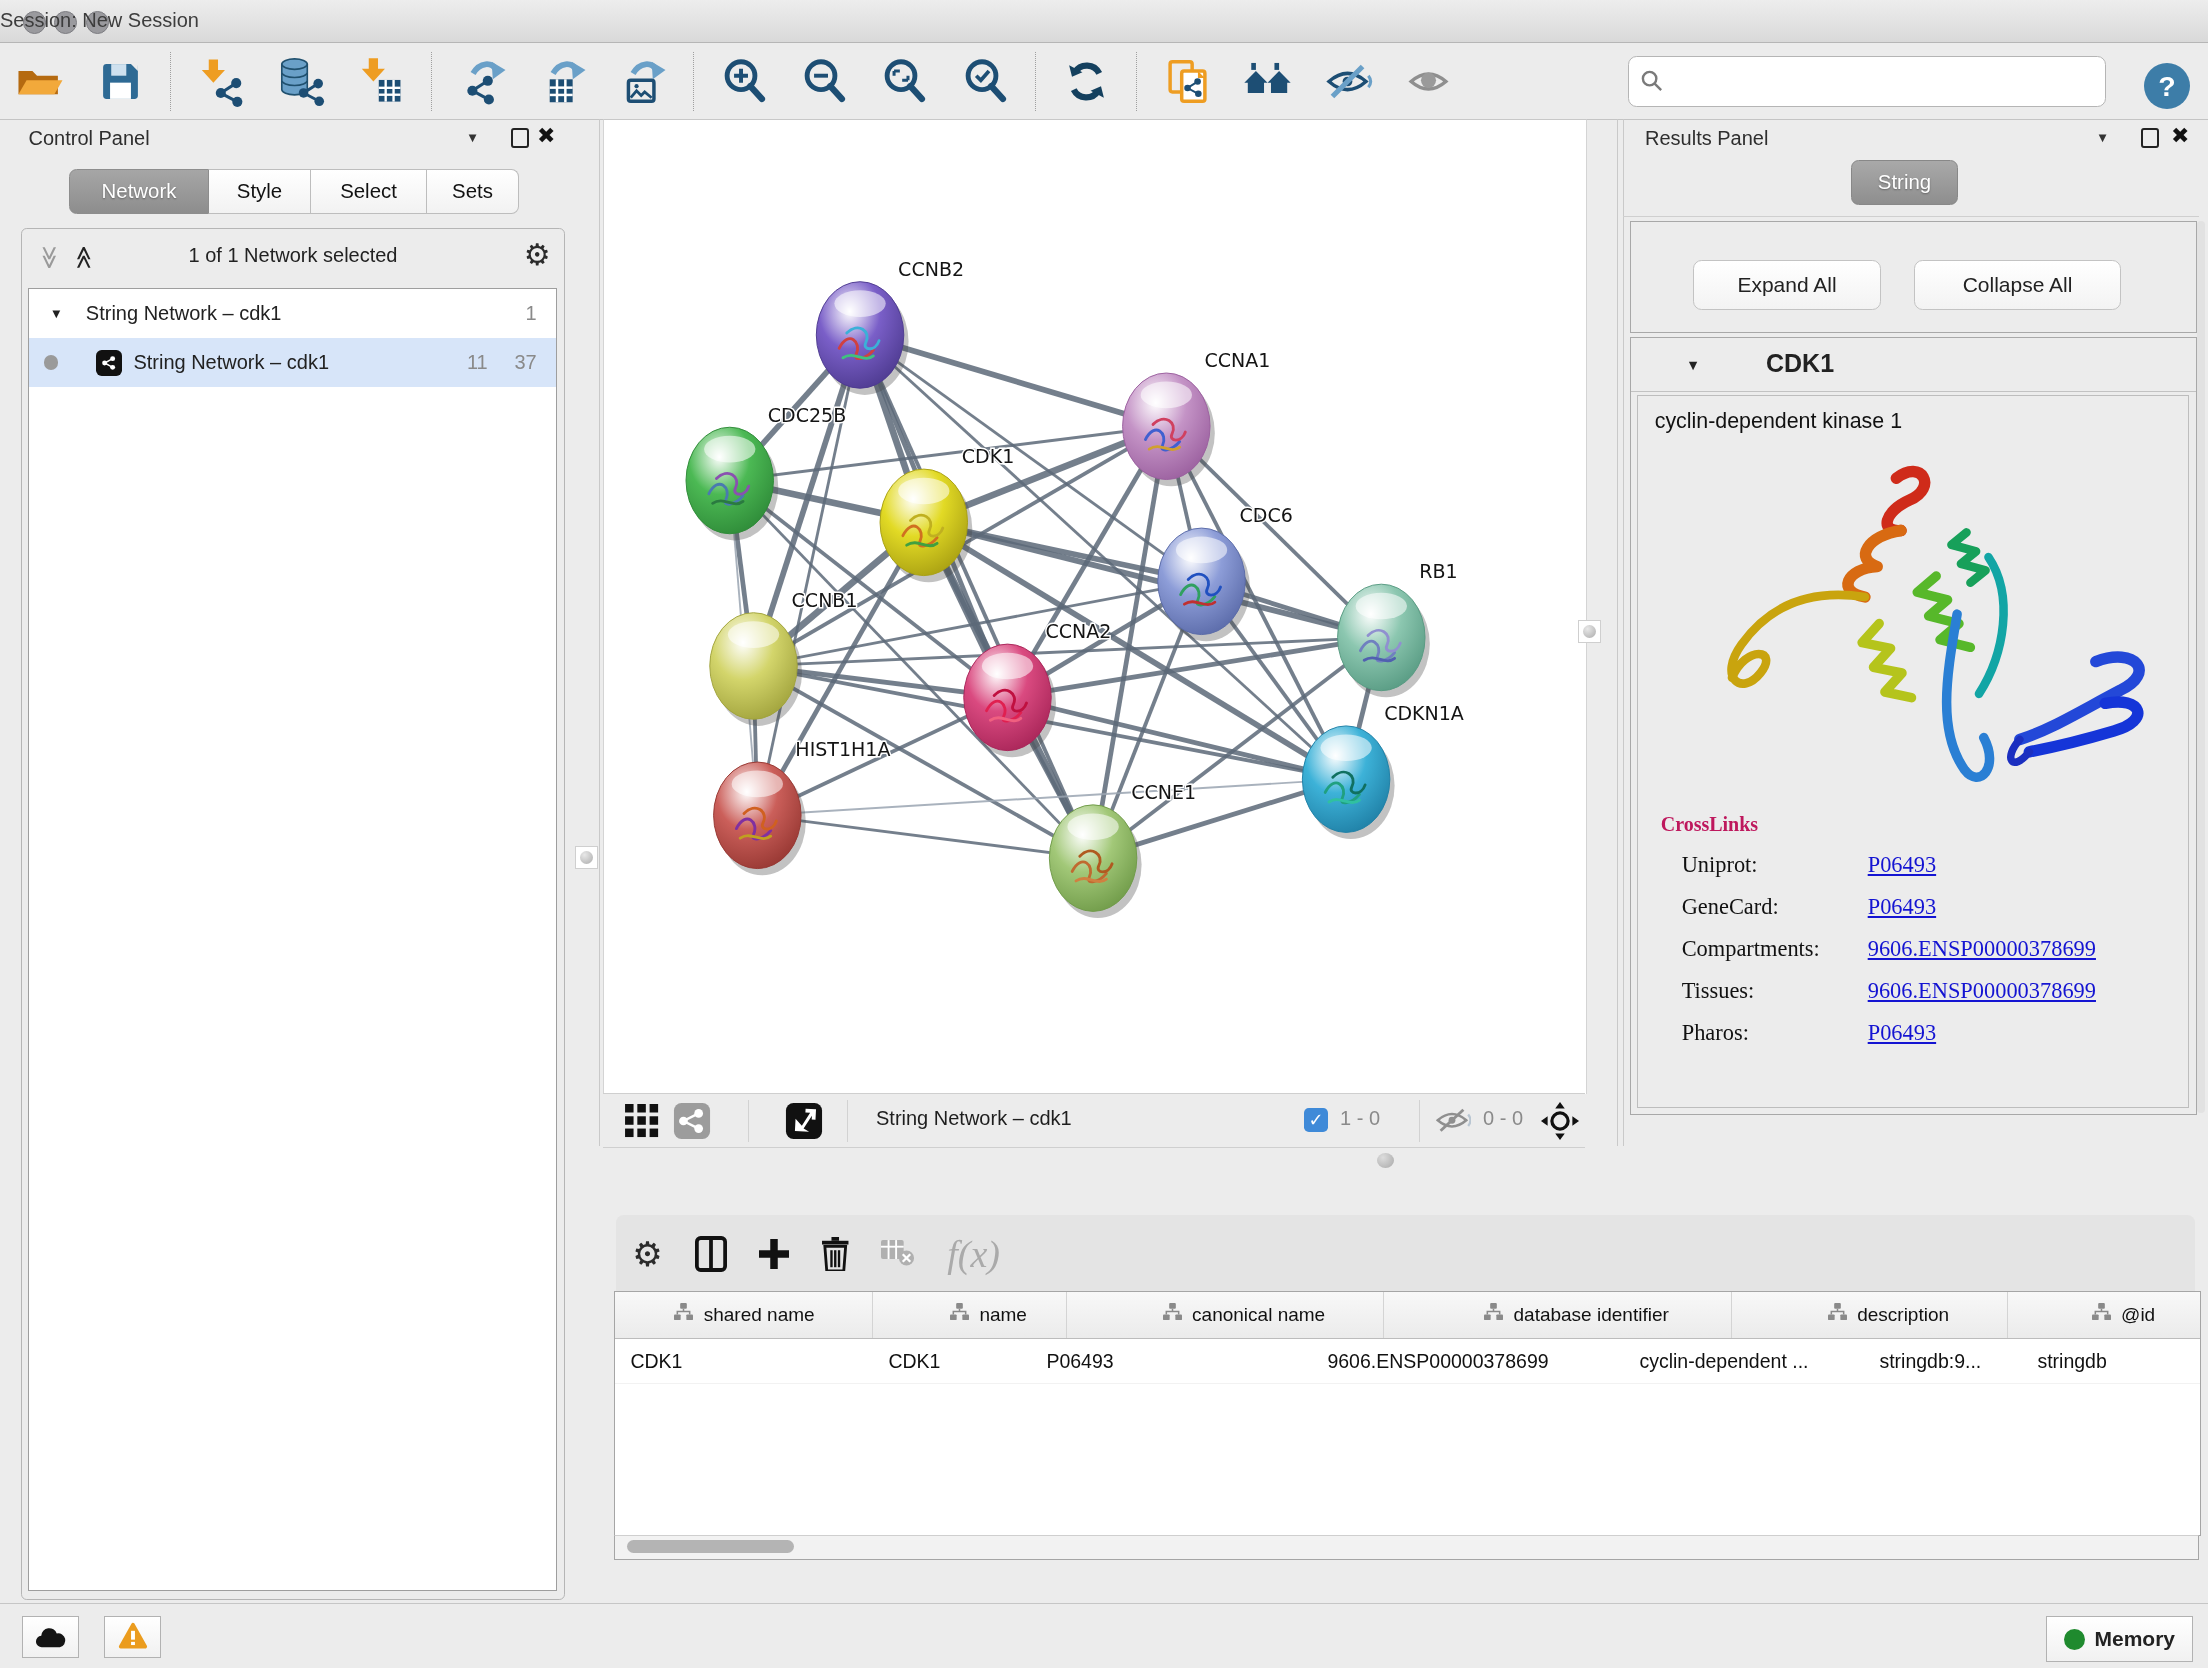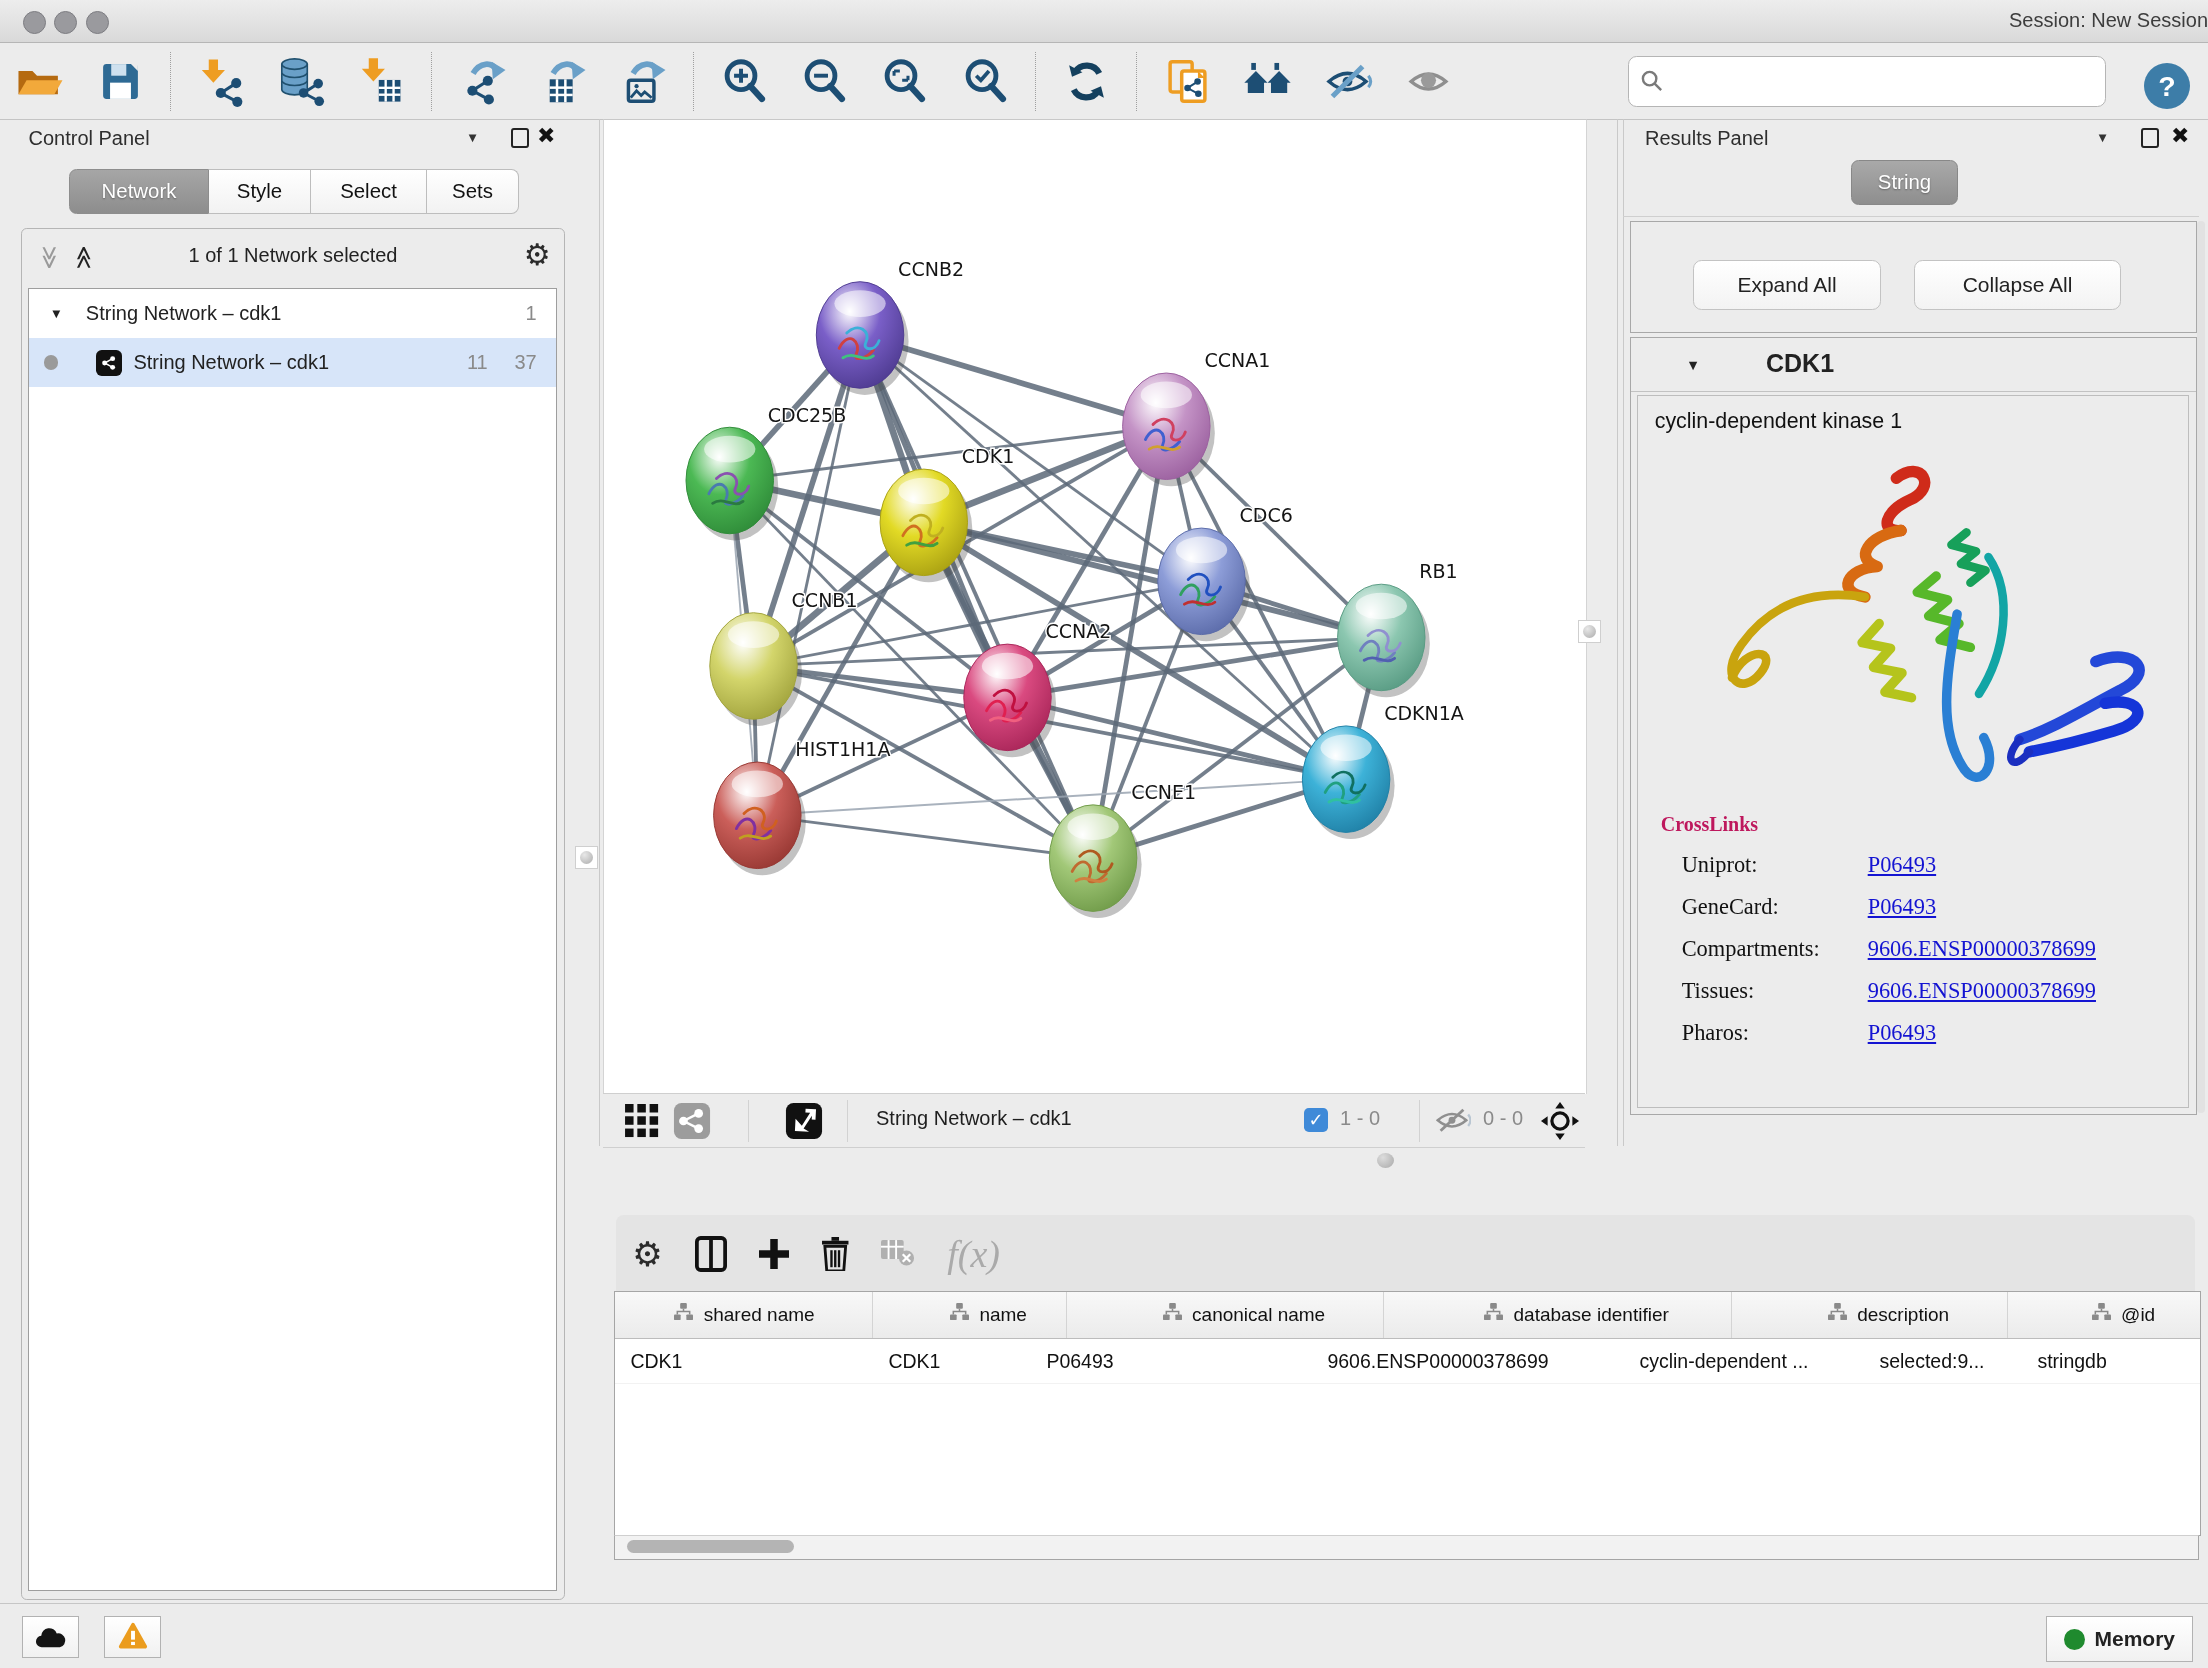--- a/index.html
+++ b/index.html
@@ -3,21 +3,21 @@
 <meta charset="utf-8">
 <style>
   html,body{margin:0;padding:0;background:#ececec;}
   #app{position:relative;width:2208px;height:1668px;background:#ececec;
        font-family:"Liberation Sans",sans-serif;overflow:hidden;color:#222;}
   
   #titlebar{position:absolute;left:0;top:0;width:2208px;height:42px;
     background:linear-gradient(#ededed,#d9d9d9);border-bottom:1px solid #b6b6b6;}
   .tlight{position:absolute;top:10.5px;width:21px;height:21px;border-radius:50%;
     background:#9a9a9e;border:1px solid #7d7d82;}
-  #wtitle{position:absolute;left:0;right:0;top:8.6px;text-align:right;font-size:20px;color:#3d3d3d;}
+  #wtitle{position:absolute;left:0;right:0;top:8.6px;text-align:left;font-size:20px;color:#3d3d3d;}
   
   #toolbar{position:absolute;left:0;top:43px;width:2208px;height:76px;background:#ececec;
     border-bottom:1px solid #c4c4c4;display:flex;align-items:center;}
   .tbtn{width:63px;height:63px;margin:0 8.6px;display:flex;align-items:center;justify-content:center;}
   .tsep{width:1px;height:59px;margin:0 9.5px;border-left:1.9px dotted #9f9f9f;}
   #searchwrap{position:absolute;left:1628px;top:13.3px;width:476px;height:49px;background:#fff;
     border:1px solid #b5b5b5;border-radius:8.6px;display:flex;align-items:center;}
   #searchwrap svg{margin:0 7.6px 0 11.4px;}
   #search-input{border:none;outline:none;flex:1;font-size:21px;height:38px;background:transparent;
     font-family:"Liberation Sans",sans-serif;}
@@ -822,21 +822,21 @@
             <span>namespace</span>
           </div>
         </div>
       <div id="tbody">
           <div class="tr">
             <div class="td" style="width:258px">CDK1</div>
             <div class="td" style="width:158px">CDK1</div>
             <div class="td" style="width:281px">P06493</div>
             <div class="td" style="width:312px">9606.ENSP00000378699</div>
             <div class="td" style="width:240px">cyclin-dependent ...</div>
-            <div class="td" style="width:158px">selected:9...</div>
+            <div class="td" style="width:158px">stringdb:9...</div>
             <div class="td" style="width:190px">stringdb</div>
           </div>
         </div>
     </div>
     <div id="tbl-scroll">
         <div id="tbl-thumb"></div>
       </div>
   </div>
 
   <div id="statusbar">

